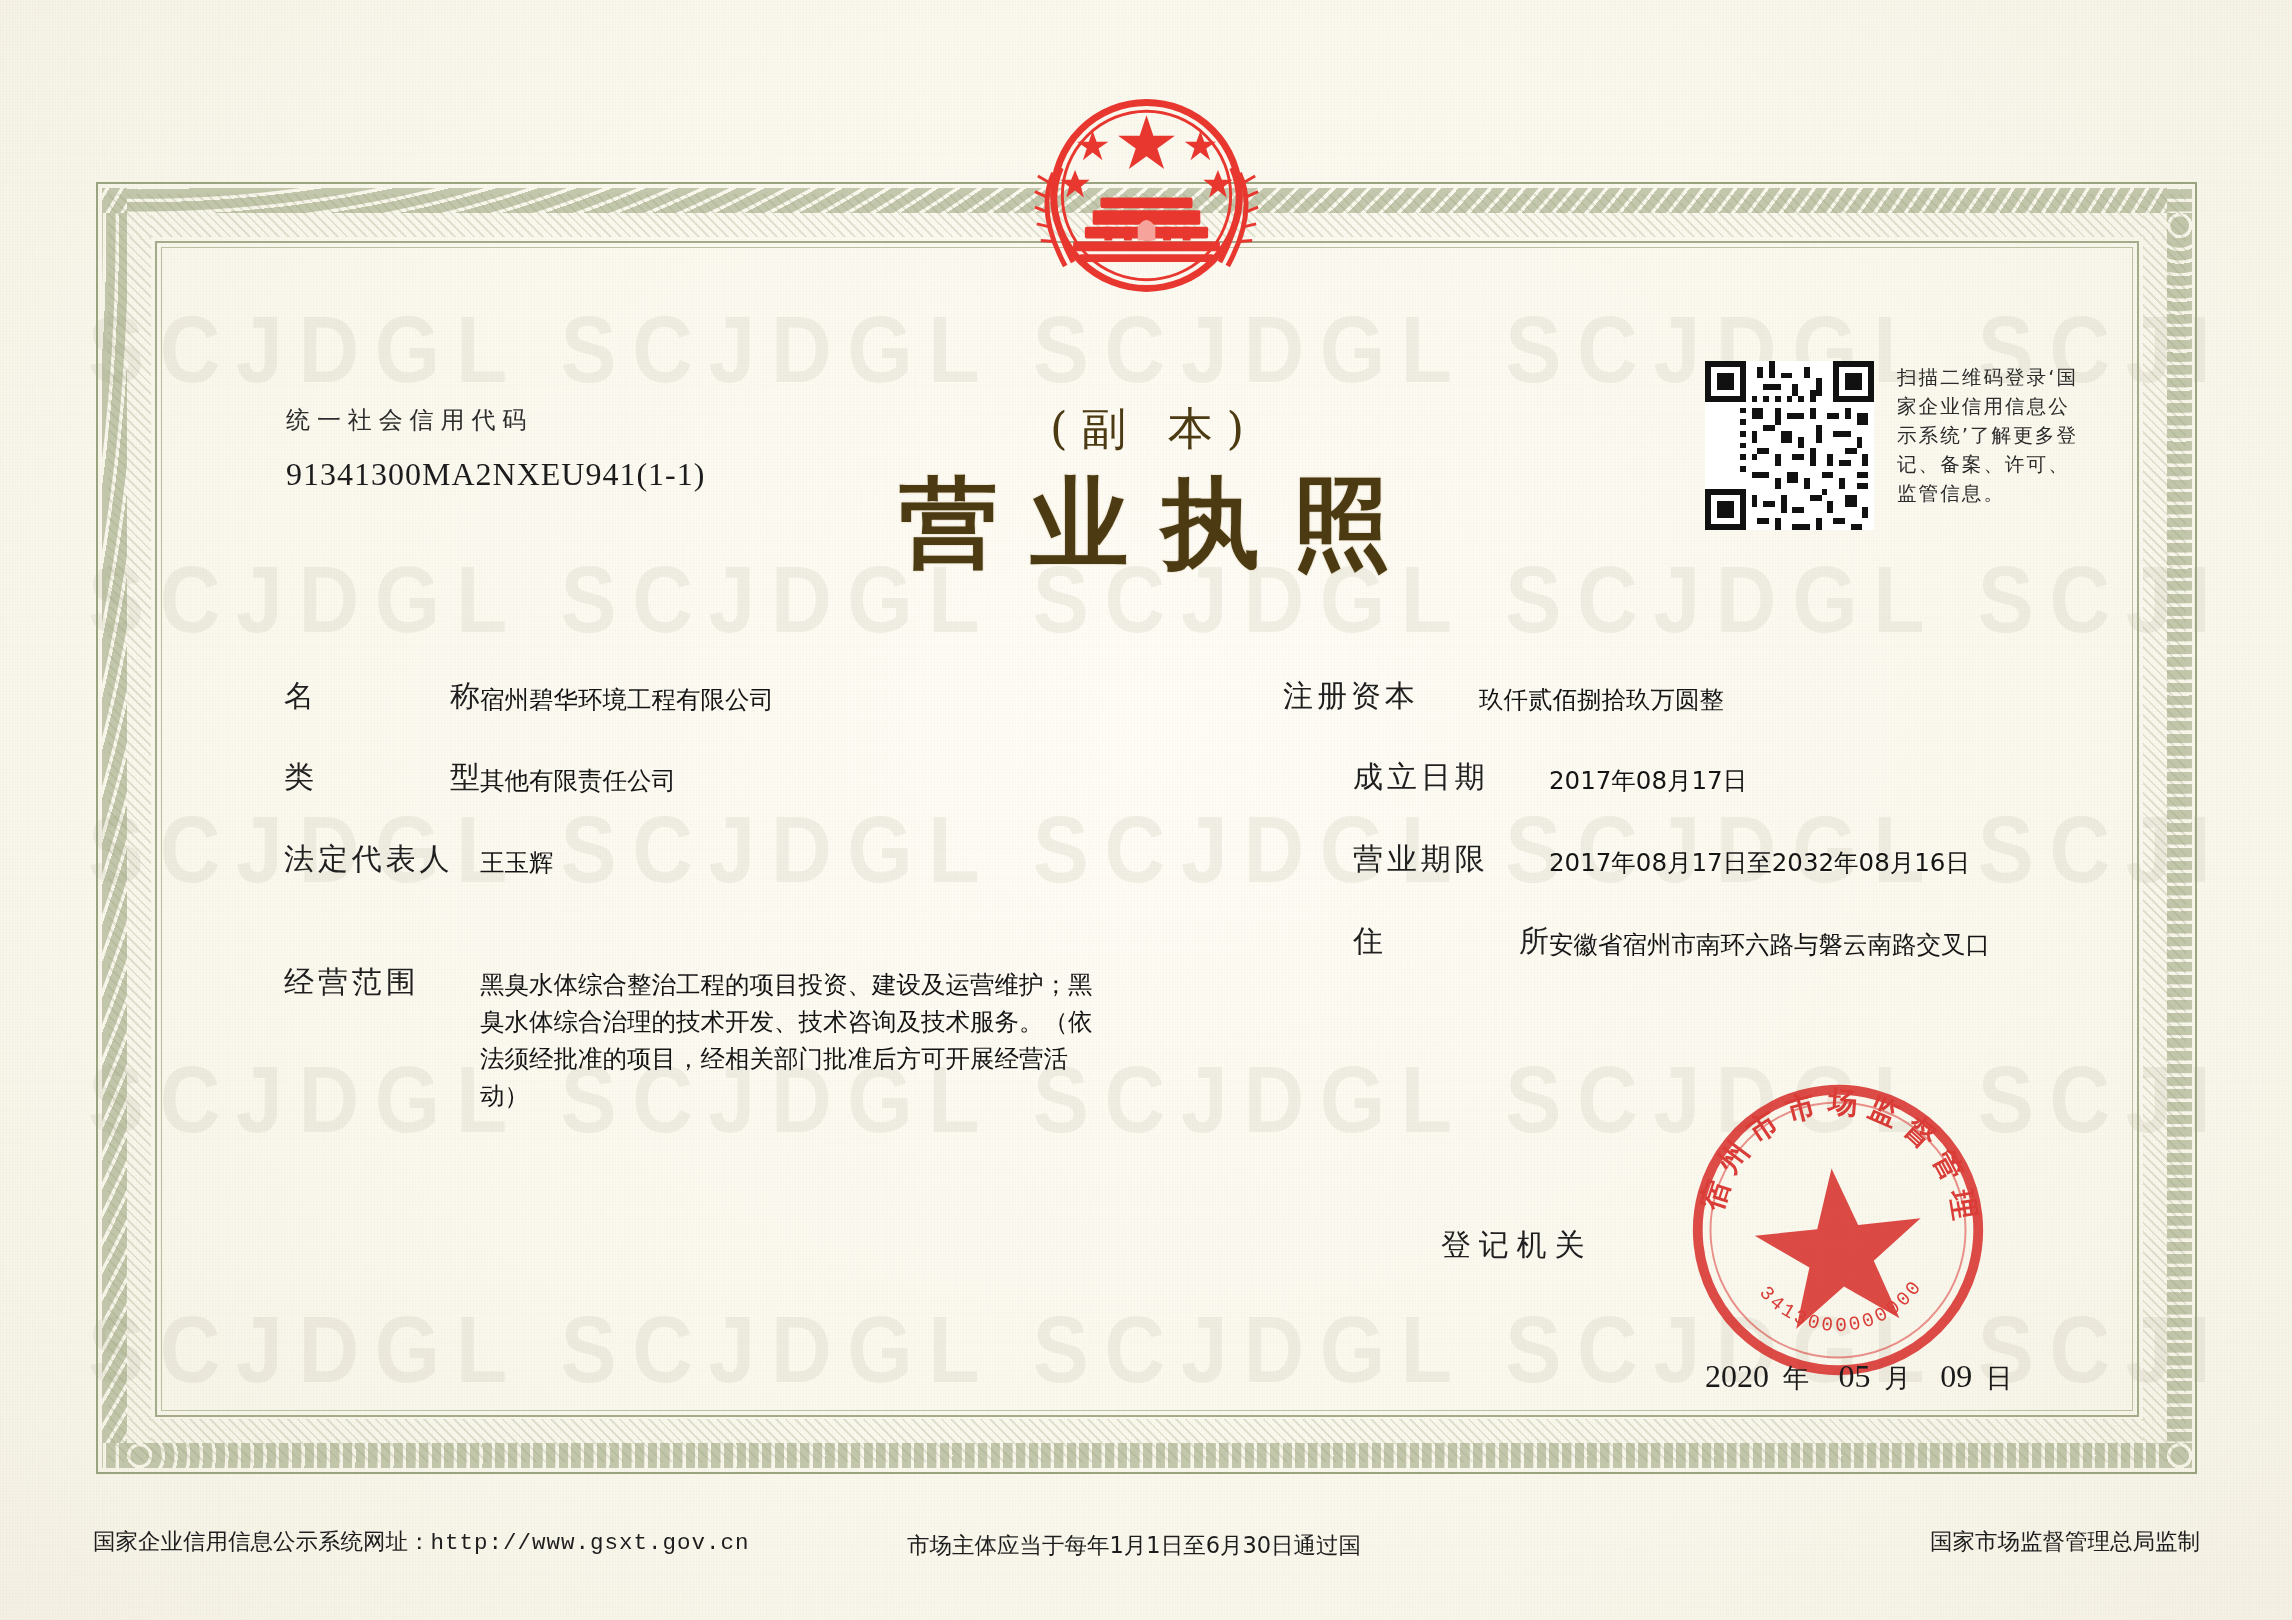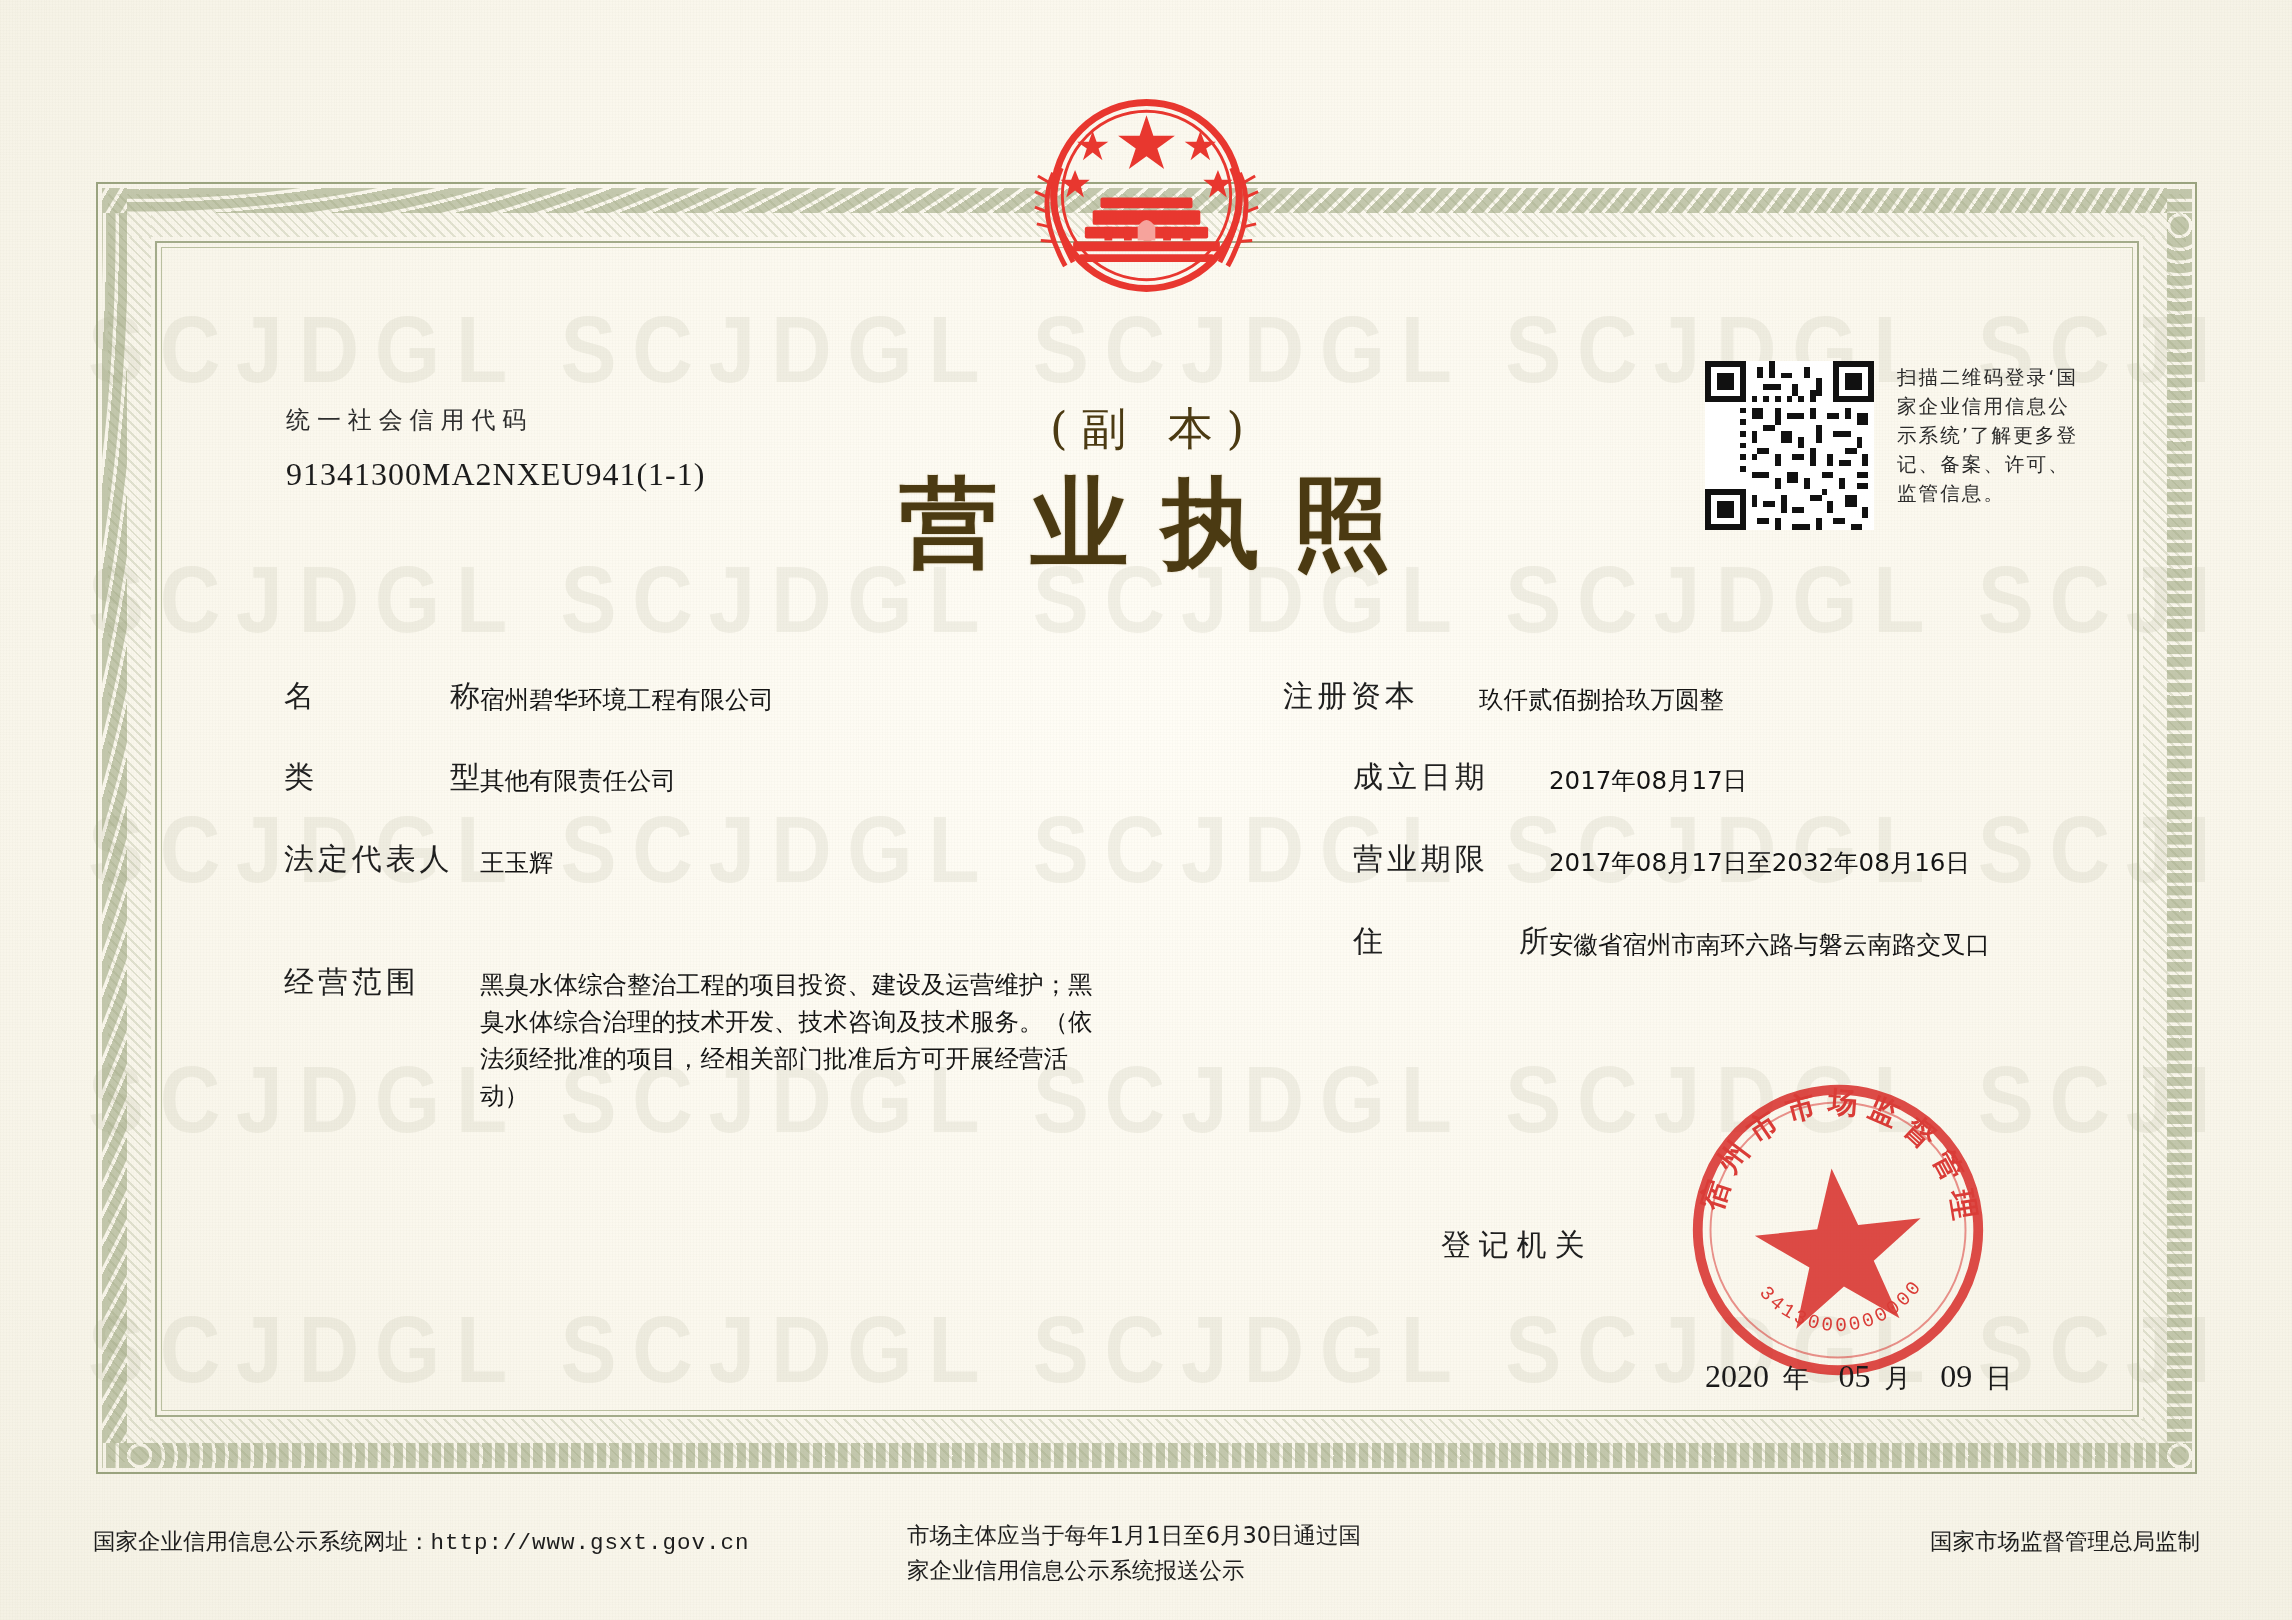--- a/index.html
+++ b/index.html
@@ -291,21 +291,21 @@
     font-family: "DejaVu Sans", "Liberation Sans", sans-serif;
     font-size: 22.5px;
     color: #1d1d1d;
   }
   #footer-left .url {
     font-family: "Liberation Mono", "DejaVu Sans Mono", monospace;
     font-size: 22.5px;
     letter-spacing: 1px;
   }
   #footer-center {
-    position: absolute; left: 907px; top: 4px;
+    position: absolute; left: 907px; top: 14px;
     width: 510px;
     font-family: "DejaVu Sans", "Liberation Sans", sans-serif;
     font-size: 22.5px;
     line-height: 35px;
     color: #1d1d1d;
   }
   #footer-right {
     position: absolute; right: 93px; top: 11.8px;
     font-family: "DejaVu Sans", "Liberation Sans", sans-serif;
     font-size: 22.5px;
@@ -555,19 +555,18 @@
     <span class="num">09</span>
     <span class="cn">日</span>
   </div>
 
   <div id="footer">
     <div id="footer-left">
       <span>国家企业信用信息公示系统网址：</span><span class="url">http://www.gsxt.gov.cn</span>
     </div>
     <div id="footer-center">
       <div>市场主体应当于每年1月1日至6月30日通过国</div>
-      <div>家企业信用信息公示系统报送公示</div>
     </div>
     <div id="footer-right">国家市场监督管理总局监制</div>
   </div>
 
 </div>
 
 
 </body></html>

